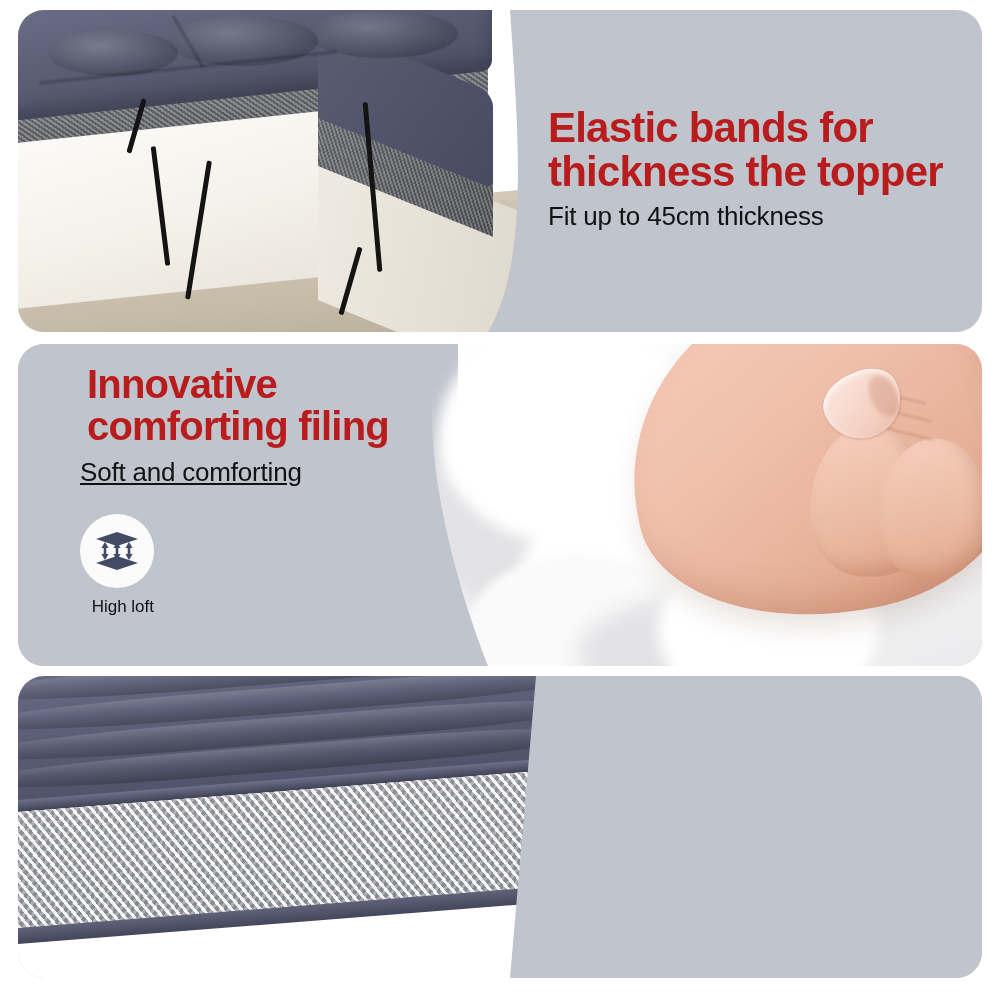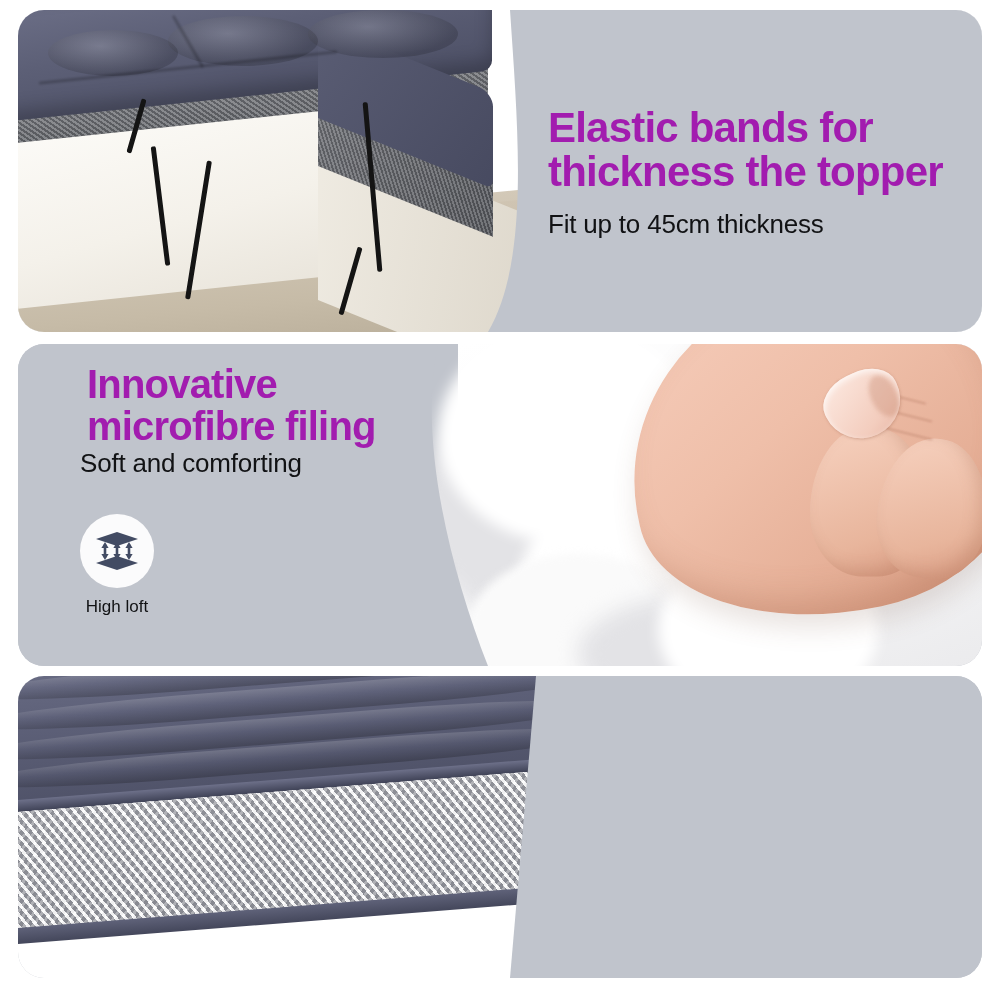--- a/index.html
+++ b/index.html
@@ -12,40 +12,40 @@
   .panel{ position:absolute; overflow:hidden; background:#c0c4cc; }
   .panel.p1{ left:18px; top:10px; width:964px; height:322px; border-radius:26px; }
   .panel.p2{ left:18px; top:344px; width:964px; height:322px; border-radius:26px; }
   .panel.p3{ left:18px; top:676px; width:964px; height:302px; border-radius:26px; }
 
   .photo{ position:absolute; inset:0; }
 
   
   .txt{ position:absolute; z-index:6; }
   .head{
-    font-weight:bold; color:#a21caf; line-height:1.04;
+    font-weight:bold; color:#b91c1c; line-height:1.04;
     letter-spacing:-0.8px; font-stretch:condensed;
   }
   .sub{ color:#111214; letter-spacing:-0.2px; }
 
   .p1 .txt{ left:530px; top:96px; width:440px; }
   .p1 .head{ font-size:42px; }
-  .p1 .sub{ font-size:26px; margin-top:16px; }
+  .p1 .sub{ font-size:26px; margin-top:8px; }
 
   .p2 .txt{ left:62px; top:20px; width:400px; }
   .p2 .head{ font-size:40px;margin-left:7px; }
-  .p2 .sub{ font-size:26px; margin-top:1px; }
+  .p2 .sub{ font-size:26px; margin-top:10px;text-decoration:underline; }
 
   .p3 .txt{ left:600px; top:100px; width:380px; }
   .p3 .head{ font-size:40px; }
   .p3 .sub{ font-size:26px; margin-top:8px; }
 
   
   .badges{ position:absolute; left:62px; top:170px; display:flex; gap:32px; z-index:7; }
-  .badge{ width:74px; display:flex; flex-direction:column; align-items:center; }
+  .badge{ width:74px; display:flex; flex-direction:column; align-items:flex-end; }
   .badge-circle{
     width:74px; height:74px; border-radius:50%; background:#fbfbfc;
     display:flex; align-items:center; justify-content:center;
   }
   .badge-label{ margin-top:9px; font-size:17px; color:#111214; white-space:nowrap; }
 
   
   .p1-photo{ background:#ffffff; }
   
   .m1-base{
@@ -243,21 +243,21 @@
       </div>
     </div>
 
     <svg class="divider" width="964" height="322" viewBox="0 0 964 322" preserveAspectRatio="none" style="position:absolute;inset:0;z-index:3;">
       <path d="M0,0 L0,322 L470,322 C430,220 400,90 420,0 Z" fill="#c0c4cc"></path>
     </svg>
 
     <div class="txt">
       <div class="head">
         <div>Innovative</div>
-        <div>microfibre filing</div>
+        <div>comforting filing</div>
       </div>
       <div class="sub">Soft and comforting</div>
     </div>
 
     <div class="badges">
 
       <div class="badge">
         <div class="badge-circle">
           <svg width="46" height="46" viewBox="0 0 46 46">
             <polygon points="23,4 44,11 23,18 2,11" fill="#424b63"></polygon>

